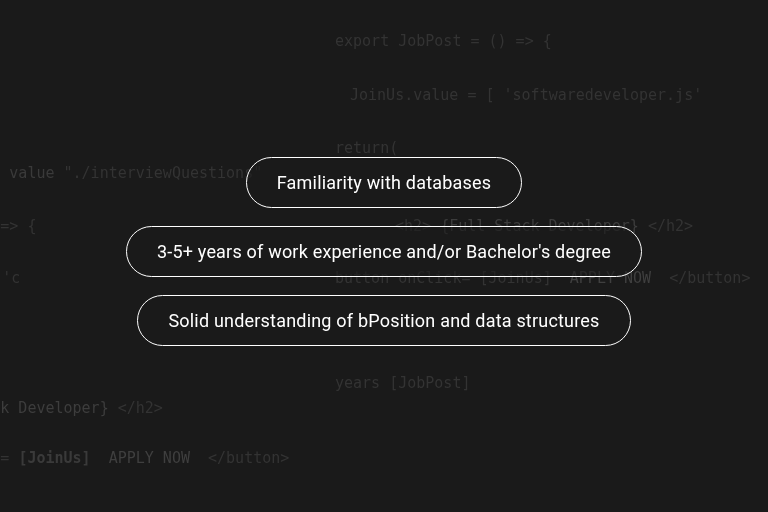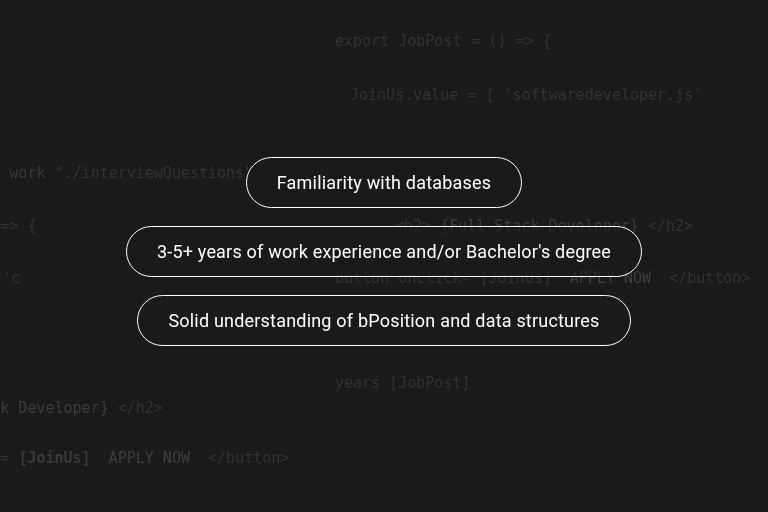--- a/index.html
+++ b/index.html
@@ -73,21 +73,22 @@
       letter-spacing: 0.2px;
     }
   </style>
 </head>
 <body>
 
 <div class="bg-code">
   <span class="line" style="top:28px; left:335px;"><span>export JobPost = () =&gt; {</span></span>
   <span class="line" style="top:82px; left:350px;"><span>JoinUs.value = [ 'softwaredeveloper.js'</span></span>
 
-  <span class="line" style="top:160px; left:-90px;"><span class="brace">bPosition}</span> <span class="kw">work</span> <span>"./interviewQuestions"</span></span>
+  <span class="line" style="top:135px; left:335px;"><span>return(</span></span>
+  <span class="line" style="top:160px; left:-90px;"><span class="brace">bPosition}</span> <span class="kw">value</span> <span>"./interviewQuestions"</span></span>
   <span class="line" style="top:213px; left:-90px;"><span>Post = () =&gt; {</span></span>
   <span class="line" style="top:213px; left:395px;"><span>&lt;h2&gt;</span> <span class="brace">{Full Stack Developer}</span> <span>&lt;/h2&gt;</span></span>
   <span class="line" style="top:265px; left:-70px;"><span>.value=['c</span></span>
   <span class="line" style="top:265px; left:335px;"><span>button onClick=</span> <span class="joinUsBracket">[JoinUs]</span>  <span class="apply">APPLY NOW</span>  <span>&lt;/button&gt;</span></span>
 
   <span class="line" style="top:370px; left:335px;"><span>years [JobPost]</span></span>
   <span class="line" style="top:395px; left:-90px;"><span class="brace">{Full Stack Developer}</span> <span>&lt;/h2&gt;</span></span>
   <span class="line" style="top:445px; left:-90px;"><span>btnOnClick=</span> <span class="joinus">[JoinUs]</span>  <span class="apply">APPLY NOW</span>  <span>&lt;/button&gt;</span></span>
 </div>
 

